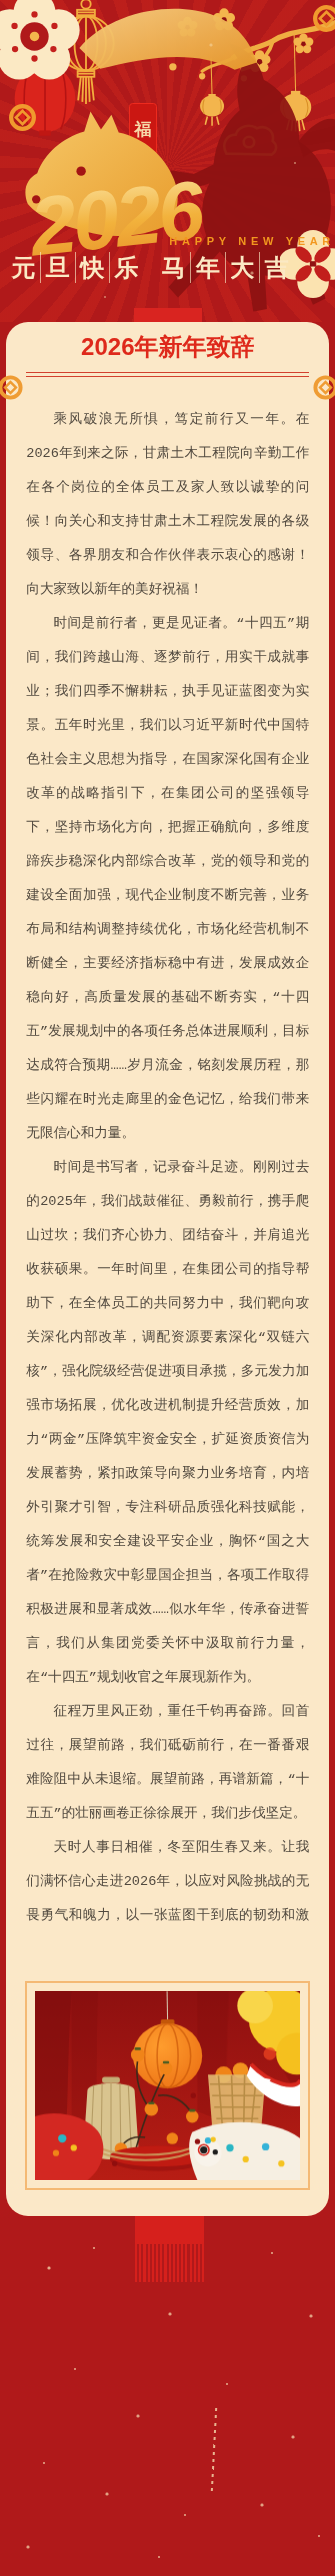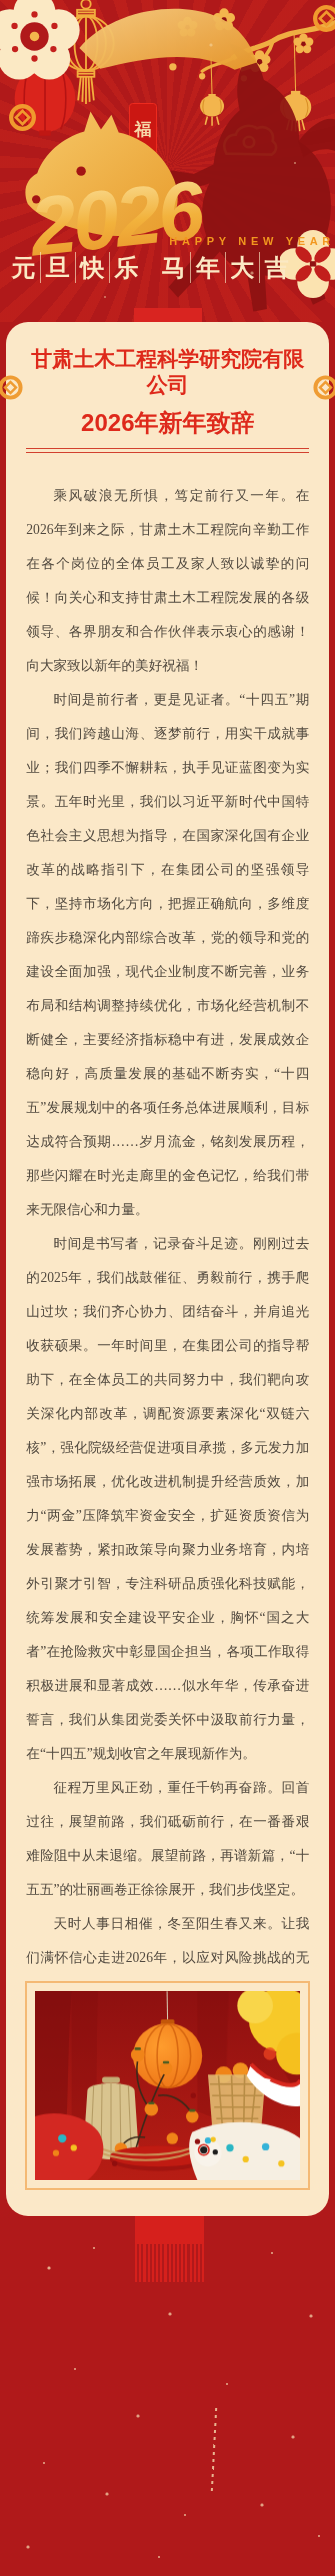--- a/index.html
+++ b/index.html
@@ -29,21 +29,21 @@
   .card{position:absolute;left:6.3px;top:322px;width:323px;height:1894px;background:#fbe8c8;
     border-radius:22px;z-index:2;}
   .edge-coin{position:absolute;top:52px;width:27px;height:27px;}
   .edge-coin.l{left:-9.4px;} .edge-coin.r{right:-9.4px;}
   .card h1{margin:0;padding:24px 15.7px 0 15.7px;text-align:center;color:#de291b;
     font-size:21px;line-height:26px;font-weight:800;}
   .card h2{margin:12.6px 0 0 0;text-align:center;color:#de291b;font-size:24px;line-height:23px;font-weight:800;}
   .divider{width:283px;height:5.2px;margin:14.7px auto 0 auto;
     border-top:1.6px solid #d2402e;border-bottom:1.6px solid #d2402e;box-sizing:border-box;}
   .letter-body{margin:26px 20px 0 20px;max-height:1518px;overflow:hidden;
-    font-family:Liberation Serif, serif;
+    font-family:Liberation Mono, monospace;
     color:#51493f;font-size:13.6px;line-height:34px;text-align:justify;}
   .letter-body p{margin:0;text-indent:2em;}
 
   .photo-frame{position:absolute;left:19px;top:1659px;width:285px;height:209px;box-sizing:border-box;
     border:2.1px solid #f4b974;background:#fbe8c8;padding:7.9px;}
   .photo-frame svg{display:block;width:100%;height:100%;}
 
   
   .tassel{position:absolute;left:135px;top:2216px;width:69px;height:66px;z-index:1;}
   .tassel .solid{width:100%;height:28px;background:#d6201c;}
@@ -273,21 +273,20 @@
   <main class="card">
     <svg class="edge-coin l" viewBox="0 0 56 56">
       <circle cx="28" cy="28" r="21" stroke="#ef9c33" stroke-width="8" fill="none"></circle>
       <rect x="20" y="20" width="16" height="16" transform="rotate(45 28 28)" stroke="#ef9c33" stroke-width="5" fill="none"></rect>
     </svg>
     <svg class="edge-coin r" viewBox="0 0 56 56">
       <circle cx="28" cy="28" r="21" stroke="#ef9c33" stroke-width="8" fill="none"></circle>
       <rect x="20" y="20" width="16" height="16" transform="rotate(45 28 28)" stroke="#ef9c33" stroke-width="5" fill="none"></rect>
     </svg>
 
-    <h1>甘肃土木工程科学研究院有限公司</h1>
     <h2>2026年新年致辞</h2>
     <div class="divider"></div>
 
     <article class="letter-body">
       <p>乘风破浪无所惧，笃定前行又一年。在2026年到来之际，甘肃土木工程院向辛勤工作在各个岗位的全体员工及家人致以诚挚的问候！向关心和支持甘肃土木工程院发展的各级领导、各界朋友和合作伙伴表示衷心的感谢！向大家致以新年的美好祝福！</p>
       <p>时间是前行者，更是见证者。“十四五”期间，我们跨越山海、逐梦前行，用实干成就事业；我们四季不懈耕耘，执手见证蓝图变为实景。五年时光里，我们以习近平新时代中国特色社会主义思想为指导，在国家深化国有企业改革的战略指引下，在集团公司的坚强领导下，坚持市场化方向，把握正确航向，多维度蹄疾步稳深化内部综合改革，党的领导和党的建设全面加强，现代企业制度不断完善，业务布局和结构调整持续优化，市场化经营机制不断健全，主要经济指标稳中有进，发展成效企稳向好，高质量发展的基础不断夯实，“十四五”发展规划中的各项任务总体进展顺利，目标达成符合预期……岁月流金，铭刻发展历程，那些闪耀在时光走廊里的金色记忆，给我们带来无限信心和力量。</p>
       <p>时间是书写者，记录奋斗足迹。刚刚过去的2025年，我们战鼓催征、勇毅前行，携手爬山过坎；我们齐心协力、团结奋斗，并肩追光收获硕果。一年时间里，在集团公司的指导帮助下，在全体员工的共同努力中，我们靶向攻关深化内部改革，调配资源要素深化“双链六核”，强化院级经营促进项目承揽，多元发力加强市场拓展，优化改进机制提升经营质效，加力“两金”压降筑牢资金安全，扩延资质资信为发展蓄势，紧扣政策导向聚力业务培育，内培外引聚才引智，专注科研品质强化科技赋能，统筹发展和安全建设平安企业，胸怀“国之大者”在抢险救灾中彰显国企担当，各项工作取得积极进展和显著成效……似水年华，传承奋进誓言，我们从集团党委关怀中汲取前行力量，在“十四五”规划收官之年展现新作为。</p>
       <p>征程万里风正劲，重任千钧再奋蹄。回首过往，展望前路，我们砥砺前行，在一番番艰难险阻中从未退缩。展望前路，再谱新篇，“十五五”的壮丽画卷正徐徐展开，我们步伐坚定。</p>
       <p>天时人事日相催，冬至阳生春又来。让我们满怀信心走进2026年，以应对风险挑战的无畏勇气和魄力，以一张蓝图干到底的韧劲和激情，坚决贯彻落实集团公司部署要求，守正创新抓机遇，锐意进取开新局，团结一心、众志成城，用新的业绩成就新的梦想！</p>
 

